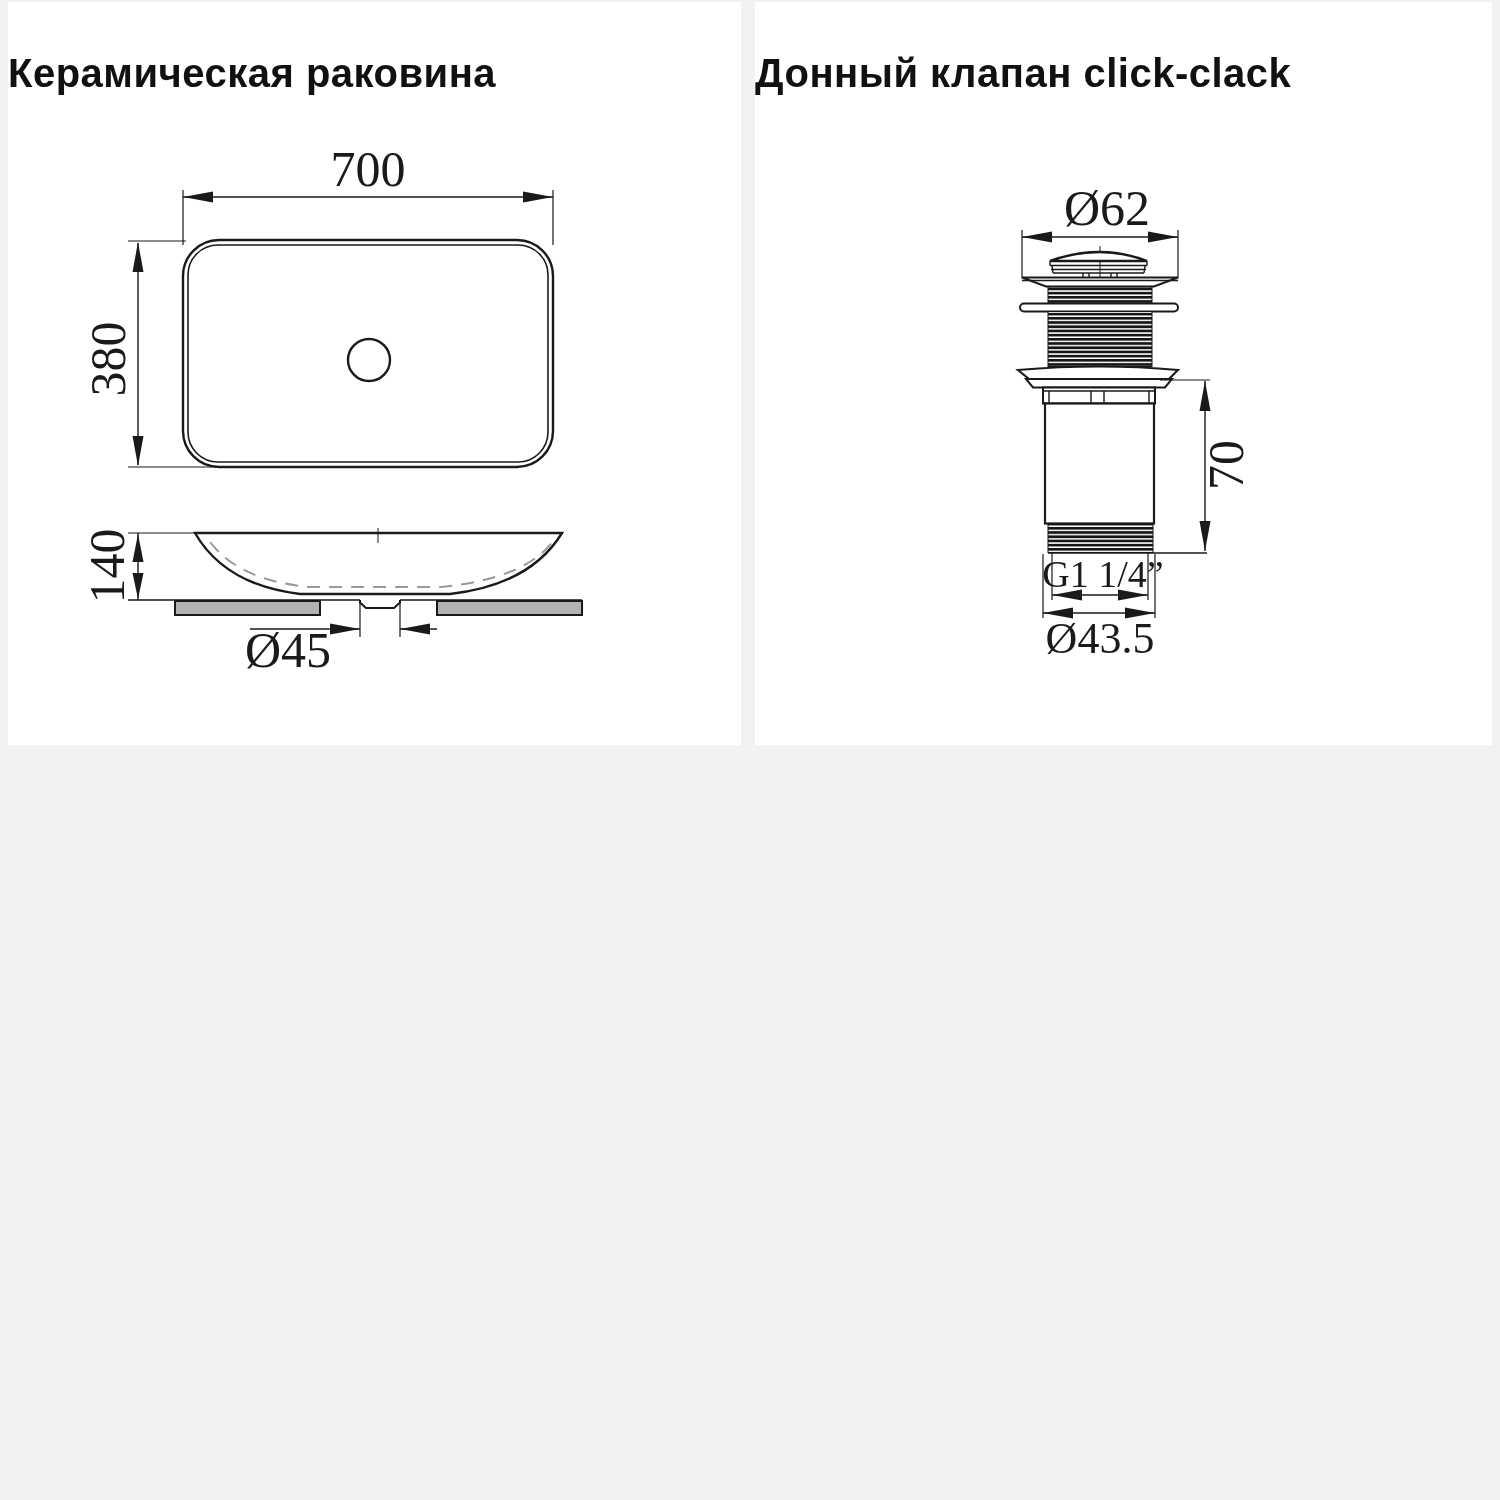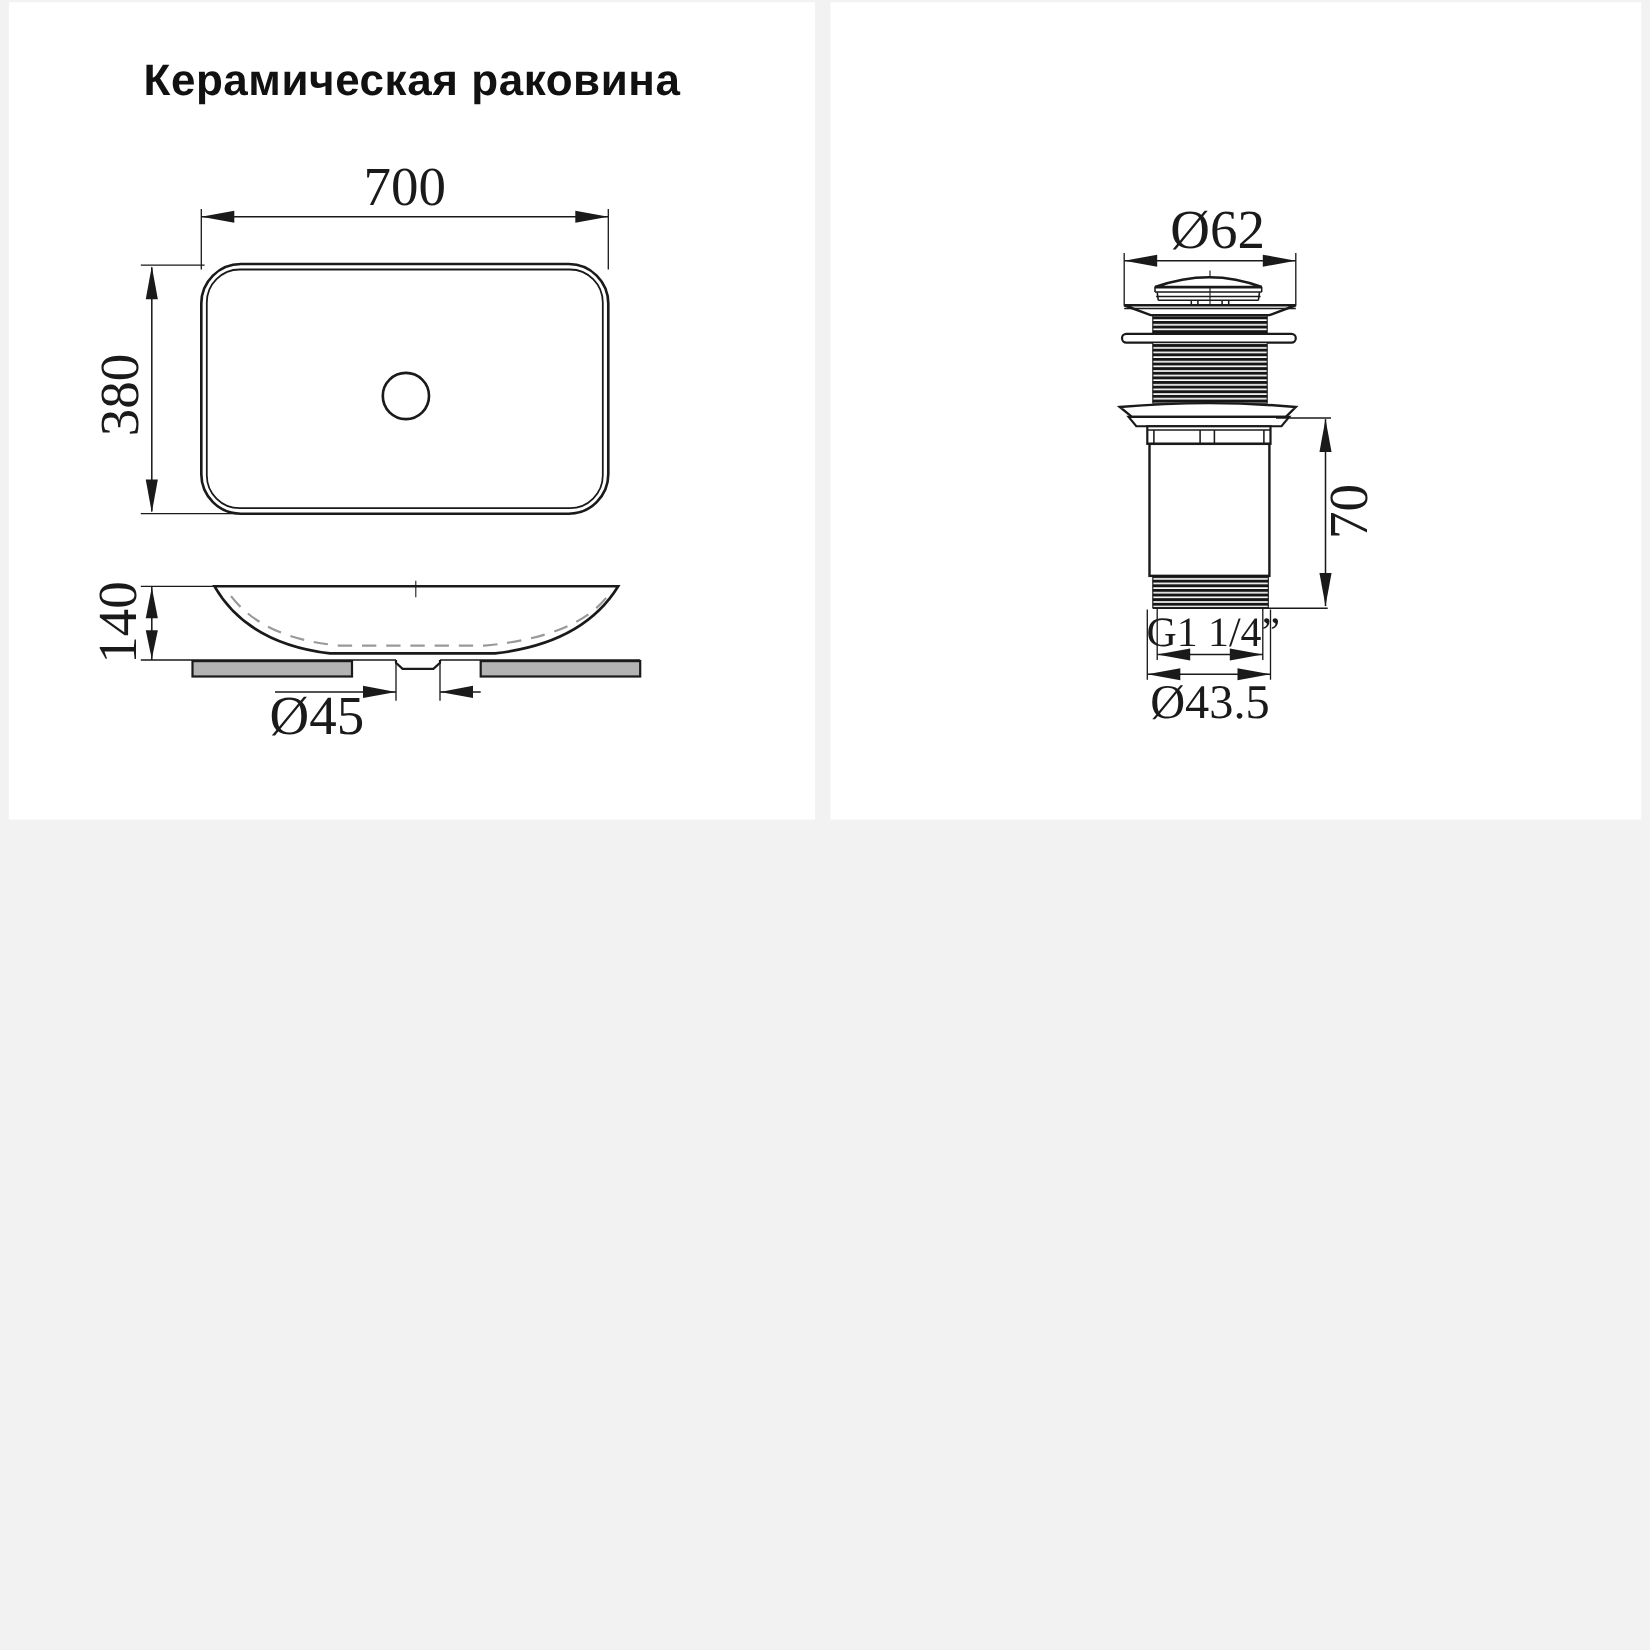--- a/index.html
+++ b/index.html
@@ -14,21 +14,21 @@
     position:absolute;
     top:2px;
     height:743px;
     background:#ffffff;
   }
   #panel-left{left:8px;width:733px;}
   #panel-right{left:755px;width:737px;}
   .panel-title{
     position:absolute;
     top:51px;left:0;right:0;
-    text-align:center;
+    text-align:left;
     font-size:40px;
     font-weight:bold;
     letter-spacing:0.5px;
     color:#111;
     line-height:40px;
     white-space:nowrap;
   }
   .drawing{
     position:absolute;
     left:0;top:0;width:100%;height:100%;
@@ -106,20 +106,21 @@
       <path class="extline" d="M352,598 V635 M392,598 V635"></path>
       <path class="dimline" d="M242,627 H352 M392,627 H429"></path>
       <path class="arrow" d="M352,627 L322,621.5 L322,632.5 Z"></path>
       <path class="arrow" d="M392,627 L422,621.5 L422,632.5 Z"></path>
       <text class="dim-text" x="280" y="665" text-anchor="middle">Ø45</text>
     </g>
   </svg>
 </div>
 
 <div class="panel" id="panel-right">
+  <div class="panel-title">Донный клапан click-clack</div>
 
   <svg class="drawing" viewBox="0 0 737 743">
     <defs>
       <pattern id="threads" width="6" height="4.2" patternUnits="userSpaceOnUse">
         <rect width="6" height="4.2" fill="#ffffff"></rect>
         <rect width="6" height="2.7" fill="#161616"></rect>
       </pattern>
     </defs>
 
     <g>

